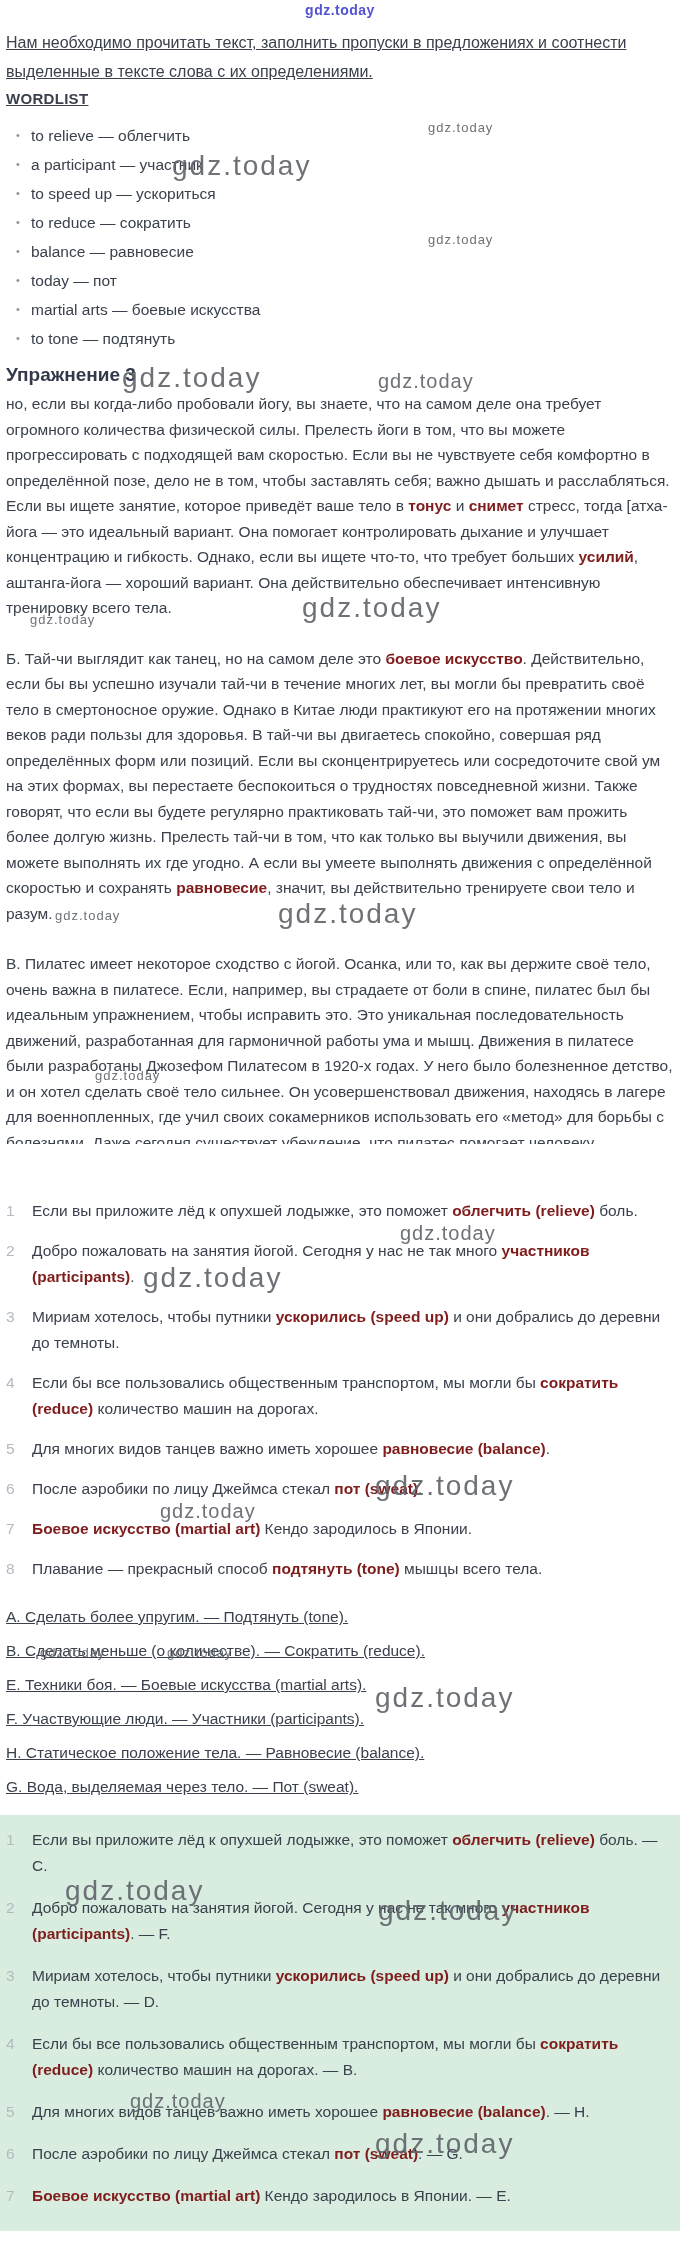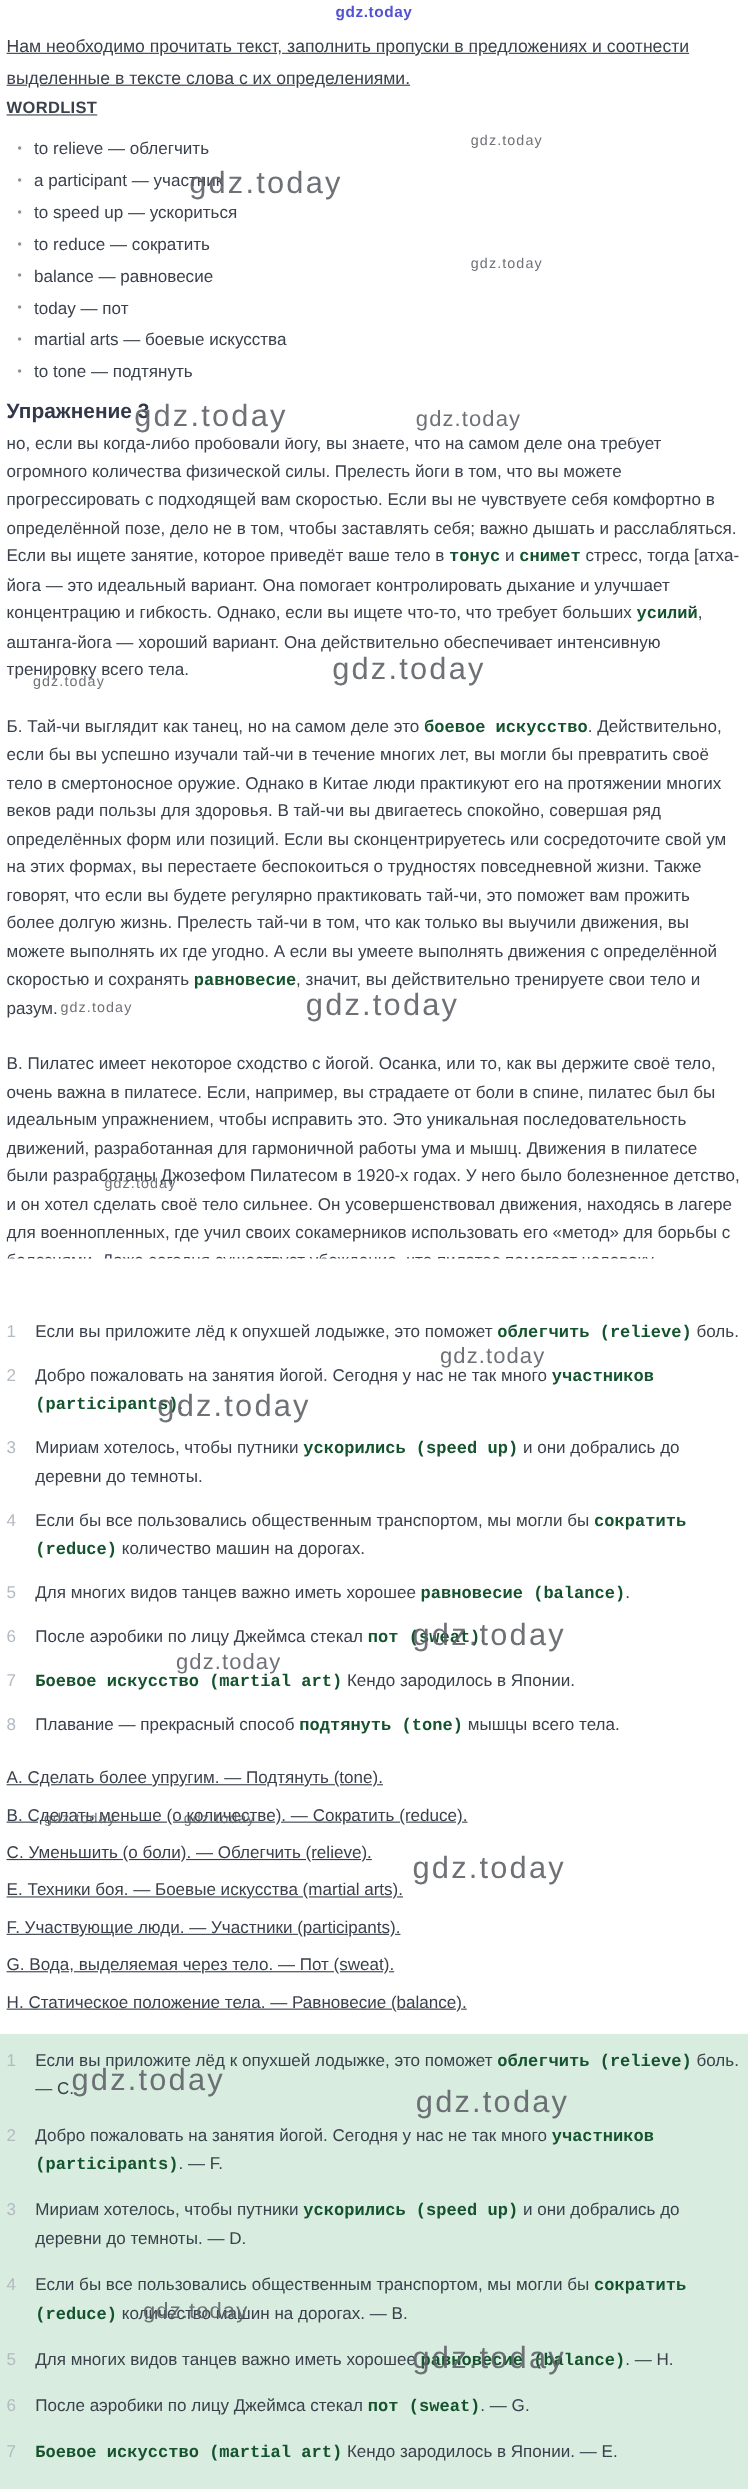--- a/index.html
+++ b/index.html
@@ -24,21 +24,21 @@
   ul.wordlist li .dot { position:absolute; left:0; top:2px; color:#8b919a; font-size:11px; }
 
   .ex-title { font-size:19px; font-weight:700; margin:16px 0 12px 0; color:#33394a; }
 
   .reading {
     height:746px; overflow:hidden;
     font-size:15.5px; line-height:25.5px;
   }
   .reading p { margin:0 0 25px 0; }
   .reading p.clipped { margin-top:-7px; }
-  b { font-weight:700; color:#14532d;font-family:Liberation Mono, monospace; }
+  b { font-weight:700; color:#7f1d1d; }
 
   .questions { margin-top:54px; }
   .qitem { display:flex; font-size:15.5px; line-height:26px; margin-bottom:14px; }
   .qnum { flex:0 0 26px; color:#b3bac2; }
   .qtext { flex:1; }
 
   .defs { margin-top:22px;text-decoration:underline; }
   .def { font-size:15.5px; line-height:25px; margin-bottom:9px; }
 
   .answers {
@@ -118,25 +118,24 @@
       </div>
     <div class="qitem">
         <span class="qnum">8</span>
         <span class="qtext"><span>Плавание — прекрасный способ </span><b>подтянуть (tone)</b><span> мышцы всего тела.</span></span>
       </div>
   </div>
 
   <div class="defs">
     <div class="def">A. Сделать более упругим. — Подтянуть (tone).</div>
     <div class="def">B. Сделать меньше (о количестве). — Сократить (reduce).</div>
-    <div class="def">C. Уменьшить (о боли). — Облегчить (relieve).</div>
     <div class="def">E. Техники боя. — Боевые искусства (martial arts).</div>
     <div class="def">F. Участвующие люди. — Участники (participants).</div>
+    <div class="def">H. Статическое положение тела. — Равновесие (balance).</div>
     <div class="def">G. Вода, выделяемая через тело. — Пот (sweat).</div>
-    <div class="def">H. Статическое положение тела. — Равновесие (balance).</div>
   </div>
 
   <div class="answers">
     <div class="qitem">
         <span class="qnum">1</span>
         <span class="qtext"><span>Если вы приложите лёд к опухшей лодыжке, это поможет </span><b>облегчить (relieve)</b><span> боль. — C.</span></span>
       </div>
     <div class="qitem">
         <span class="qnum">2</span>
         <span class="qtext"><span>Добро пожаловать на занятия йогой. Сегодня у нас не так много </span><b>участников (participants)</b><span>. — F.</span></span>

